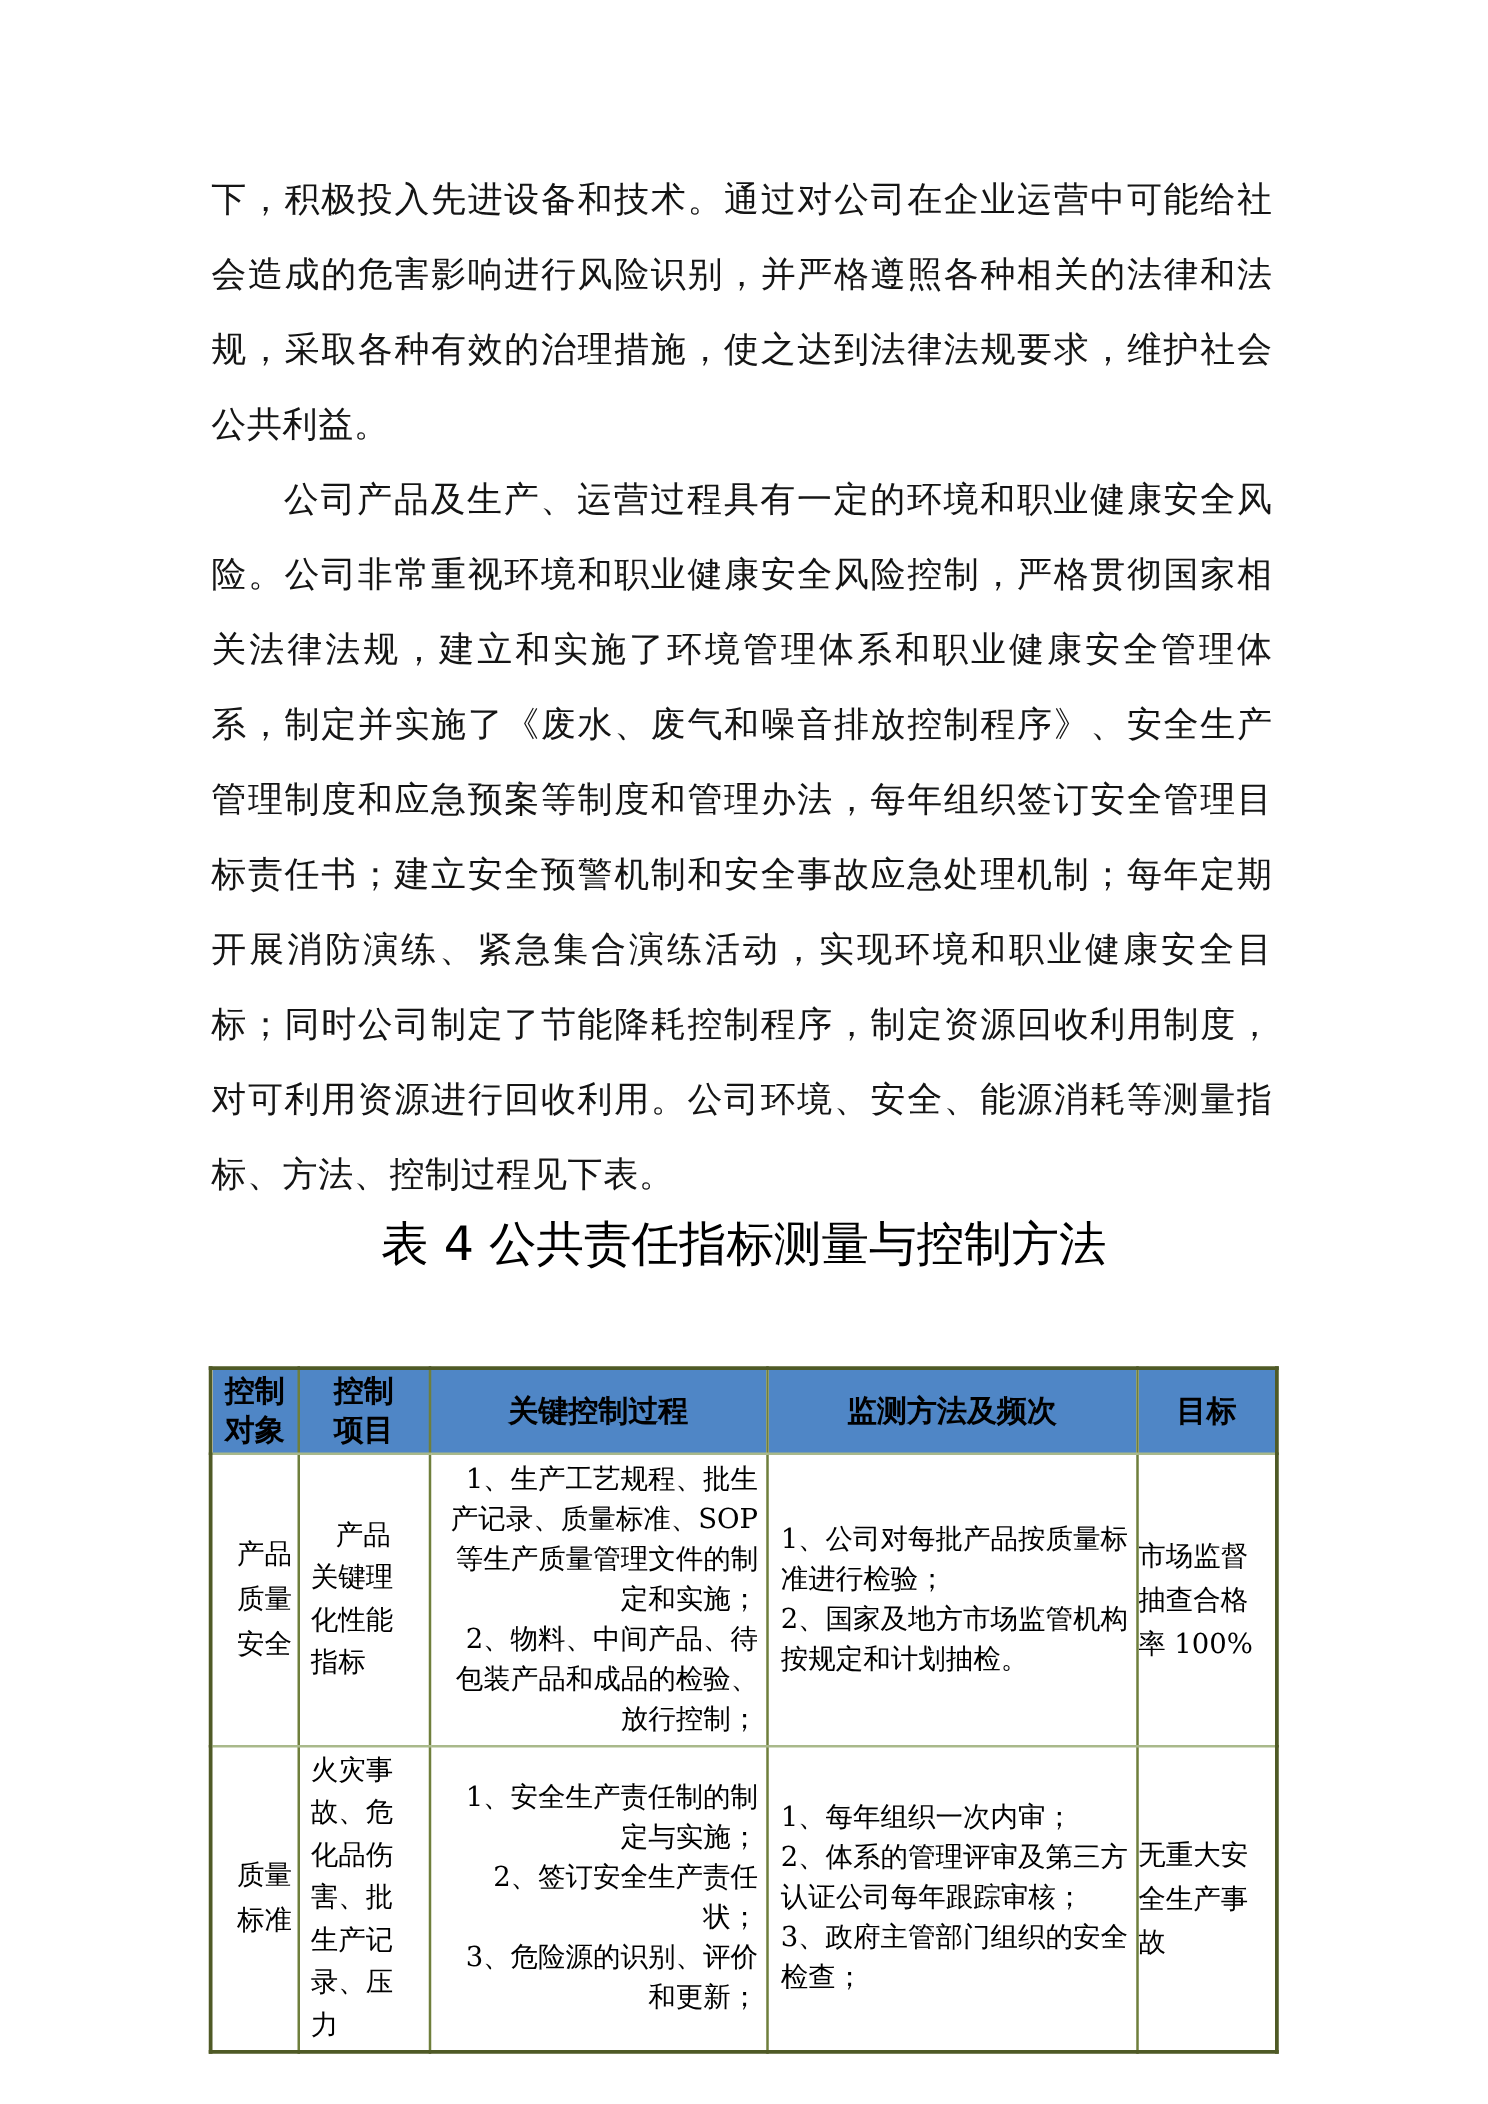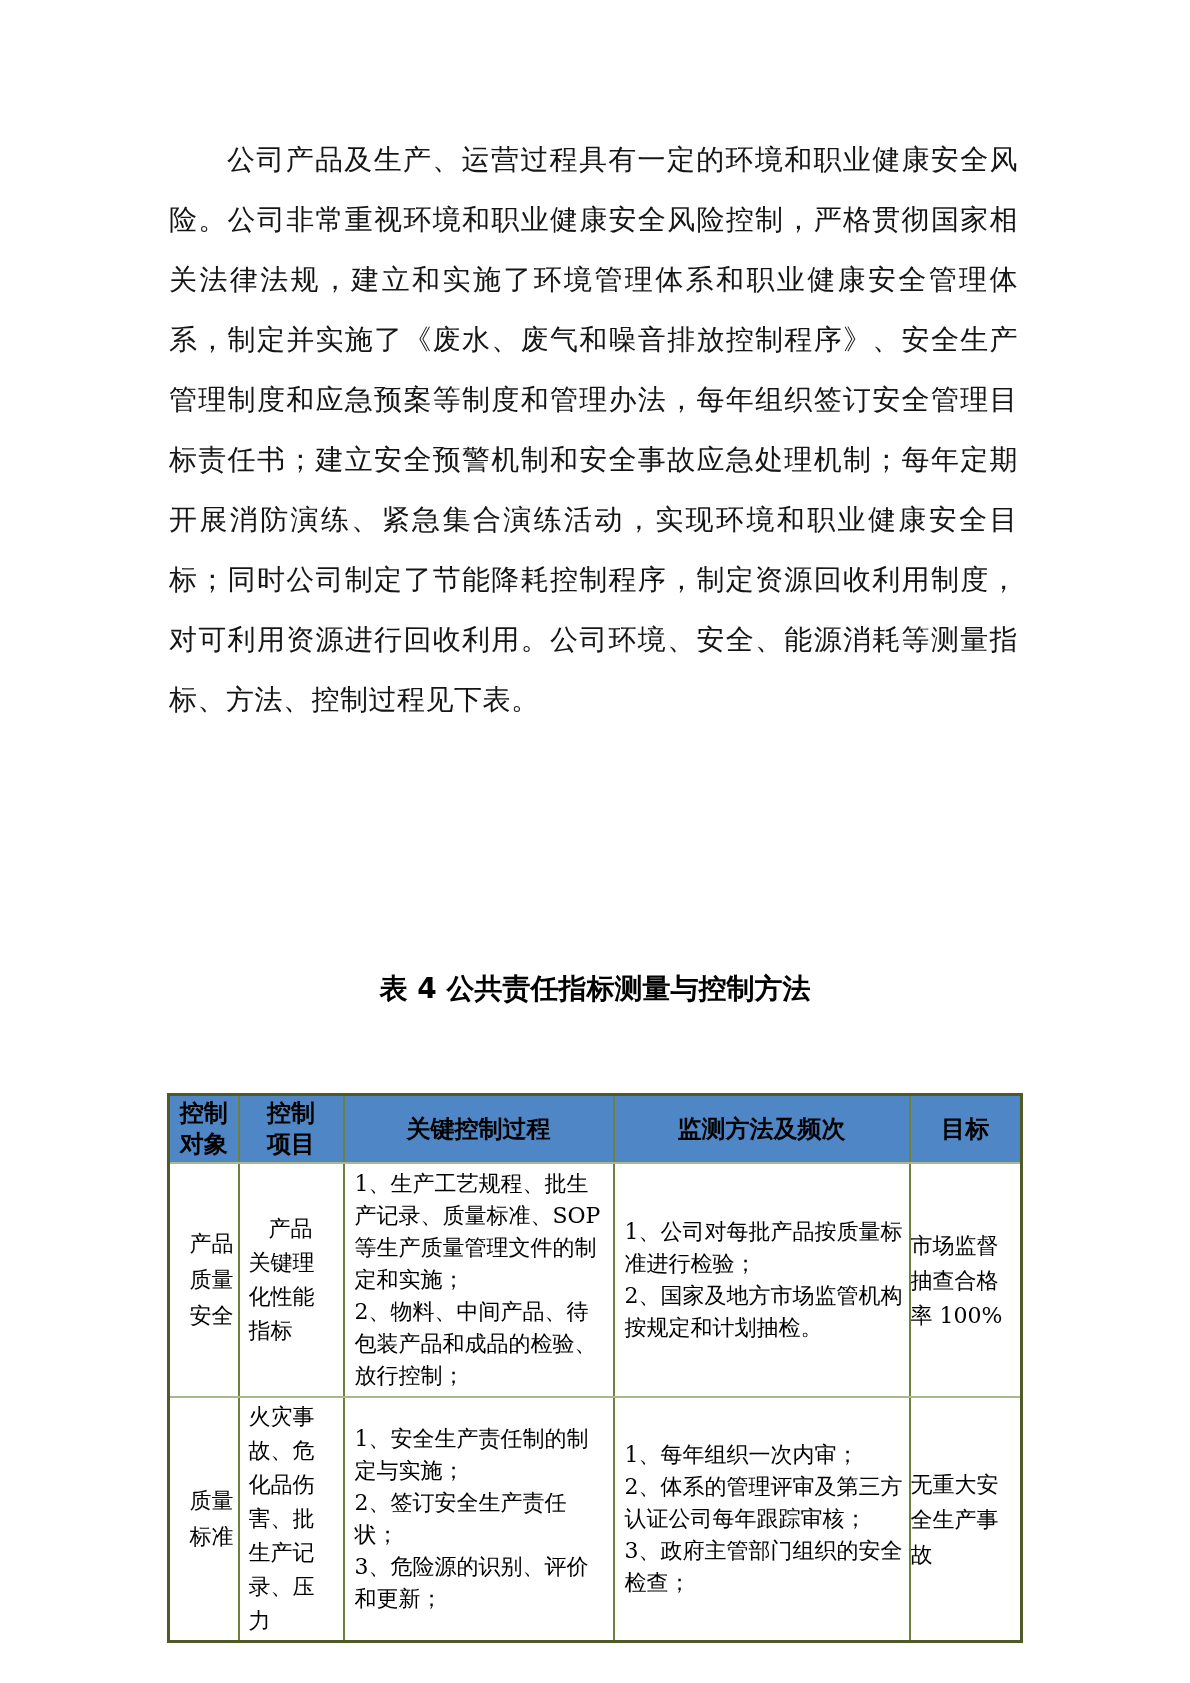--- a/index.html
+++ b/index.html
@@ -19,21 +19,21 @@
   .text-block{position:absolute;left:169px;top:130px;width:849px;}
   .para{
     margin:0;font-size:28px;line-height:60px;
     text-align:justify;text-justify:inter-character;
     letter-spacing:0.5px;white-space:normal;
   }
   .para.first-indent{text-indent:58px;}
   .table-title{
     position:absolute;left:0;top:970px;width:100%;margin:0;
     text-align:center;font-family:"DejaVu Sans","Liberation Sans",sans-serif;
-    font-size:28px;font-weight:bold;color:#000;
+    font-size:38px;font-weight:normal;color:#000;
   }
   table.resp{
     position:absolute;left:167px;top:1093px;width:853px;
     border-collapse:collapse;table-layout:fixed;
     border:3px solid var(--border-outer);
     font-size:22px;color:#000;
   }
   table.resp th,table.resp td{
     border-left:2px solid var(--border-inner-v);
     border-right:2px solid var(--border-inner-v);
@@ -47,30 +47,31 @@
     font-family:"DejaVu Sans","Liberation Sans",sans-serif;
     font-weight:bold;font-size:24px;line-height:31px;
     height:66px;text-align:center;vertical-align:middle;padding:0 2px;
   }
   table.resp tbody td{vertical-align:middle;}
   tr.row-1{height:219px;}
   tr.row-2{height:164px;}
   td.c-object{text-align:right;line-height:36px;padding:2px 4px;}
   td.c-item{line-height:34px;padding:2px 9px;text-align:left;}
   td.c-item.hang{text-indent:20px;border-radius:28px;}
-  td.c-process{line-height:32px;padding:4px 6px 4px 10px;text-align:left;}
+  td.c-process{line-height:32px;padding:4px 6px 4px 10px;text-align:right;}
   td.c-monitor{line-height:32px;padding:4px 6px 4px 10px;text-align:left;}
   td.c-target{line-height:35px;padding:2px 4px 2px 0;text-align:left;}
 </style>
 </head>
 <body>
 
 <main class="page">
 
   <section class="text-block">
+    <p class="para">下，积极投入先进设备和技术。通过对公司在企业运营中可能给社会造成的危害影响进行风险识别，并严格遵照各种相关的法律和法规，采取各种有效的治理措施，使之达到法律法规要求，维护社会公共利益。</p>
     <p class="para first-indent">公司产品及生产、运营过程具有一定的环境和职业健康安全风险。公司非常重视环境和职业健康安全风险控制，严格贯彻国家相关法律法规，建立和实施了环境管理体系和职业健康安全管理体系，制定并实施了《废水、废气和噪音排放控制程序》、安全生产管理制度和应急预案等制度和管理办法，每年组织签订安全管理目标责任书；建立安全预警机制和安全事故应急处理机制；每年定期开展消防演练、紧急集合演练活动，实现环境和职业健康安全目标；同时公司制定了节能降耗控制程序，制定资源回收利用制度，对可利用资源进行回收利用。公司环境、安全、能源消耗等测量指标、方法、控制过程见下表。</p>
   </section>
 
   <h2 class="table-title">表 4 公共责任指标测量与控制方法</h2>
 
   <table class="resp">
     <colgroup>
       <col style="width:70px">
       <col style="width:105px">
       <col style="width:270px">

